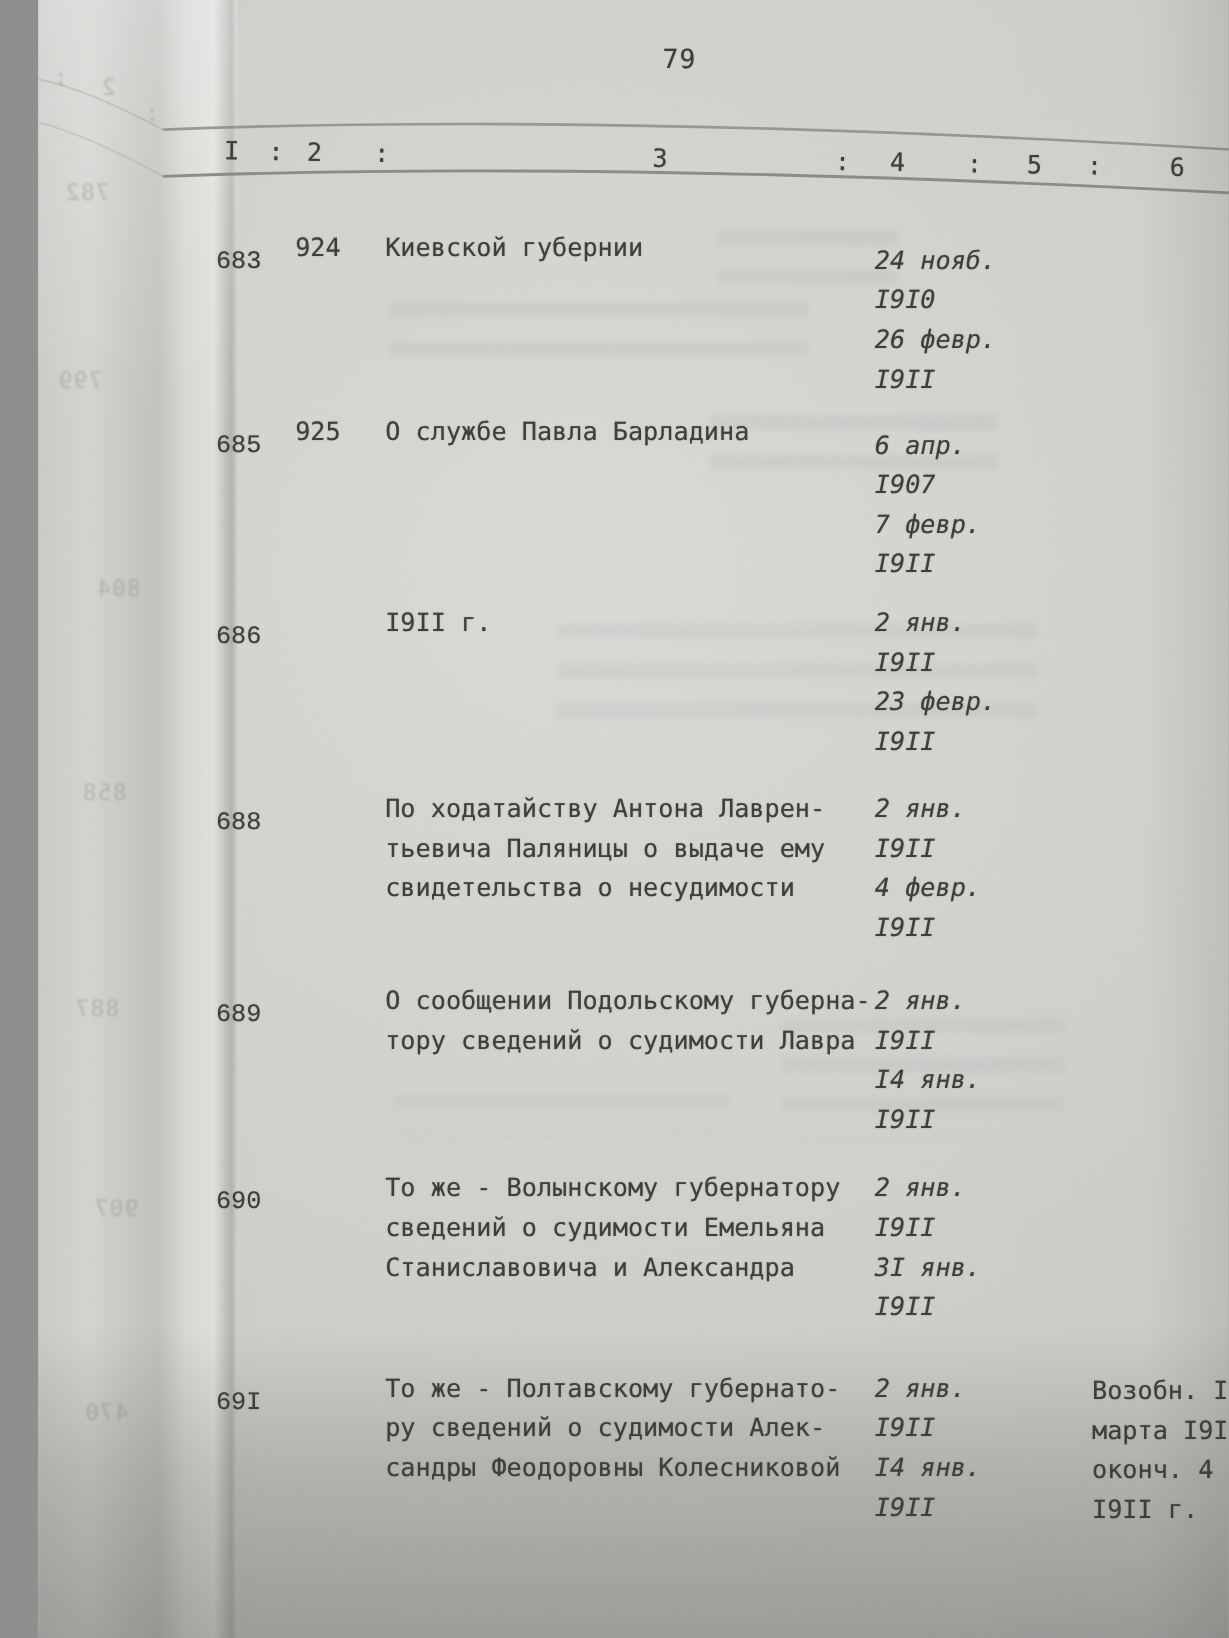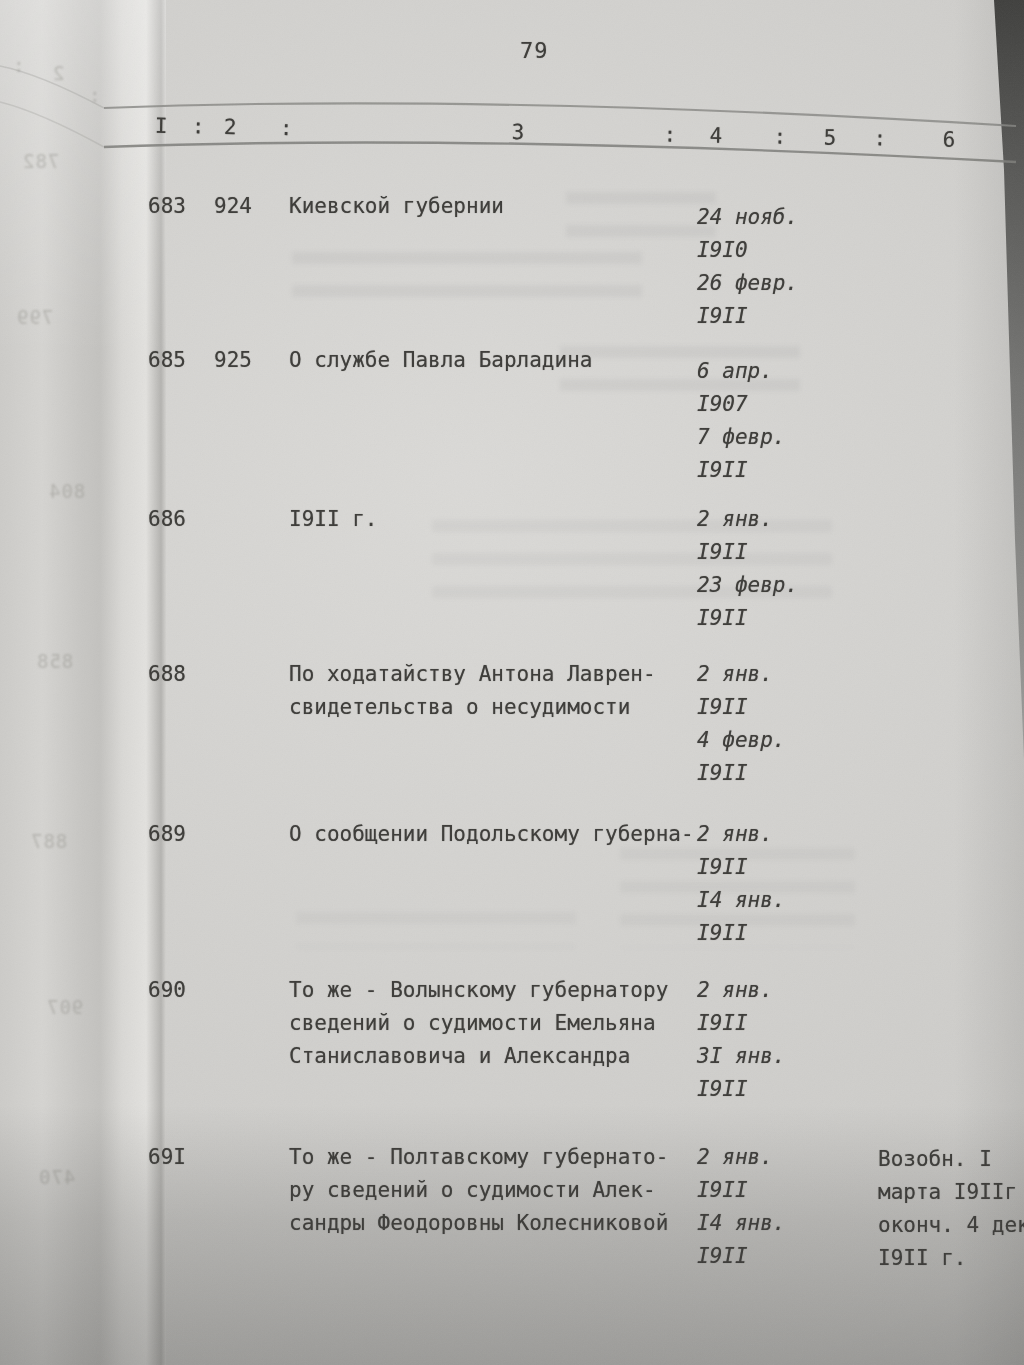--- a/index.html
+++ b/index.html
@@ -1,21 +1,21 @@
 <!DOCTYPE html>
 <html><head>
 <meta charset="utf-8">
 <style>
   html,body{margin:0;padding:0;}
   body{
     width:1024px;height:1365px;overflow:hidden;position:relative;
     background:#8f8f8d;
     font-family:"DejaVu Sans Mono","Liberation Mono",monospace;
   }
-  .scene{position:absolute;inset:0;}
+  .scene{position:absolute;inset:0;margin-left:32px;}
 
   
   .page-surface{
     position:absolute;inset:0;
     background:
       radial-gradient(130% 90% at 45% 35%, rgba(255,255,255,0.10), rgba(0,0,0,0.05) 75%, rgba(0,0,0,0.12)),
       #d6d5d2;
   }
   .left-curl{
     position:absolute;left:0;top:0;width:166px;height:100%;
@@ -50,21 +50,21 @@
   .header-row{position:absolute;left:0;top:111px;width:1024px;height:34px;
     transform:rotate(1.0deg);transform-origin:0 0;font-size:21px;}
   .header-row span{position:absolute;top:0;}
   .hc0{left:155px}.hc1{left:192px}.hc2{left:224px}.hc3{left:280px}
   .hc4{left:512px}.hc5{left:664px}.hc6{left:710px}.hc7{left:774px}
   .hc8{left:824px}.hc9{left:874px}.hc10{left:943px}
 
   .row{position:absolute;left:0;width:1024px;font-size:21px;line-height:33px;}
   .r0{top:190px}.r1{top:344px}.r2{top:503px}.r3{top:658px}
   .r4{top:818px}.r5{top:974px}.r6{top:1141px}
-  .c-no{position:absolute;left:148px;top:0;white-space:nowrap;}
+  .c-no{position:absolute;left:148px;top:12px;white-space:nowrap;font-family:Liberation Mono, monospace;}
   .c-old{position:absolute;left:214px;top:0;white-space:nowrap;}
   .c-desc{position:absolute;left:289px;top:0;}
   .c-desc div,.c-dates div,.c-note div{white-space:nowrap;}
   .c-dates{position:absolute;left:697px;top:0;font-style:italic;}
   .r0 .c-dates,.r1 .c-dates{top:11px;}
   .c-note{position:absolute;left:878px;top:2px;}
 
   
   .ghost{position:absolute;transform:scaleX(-1);color:#96958f;opacity:0.5;
     filter:blur(1.1px);font-size:19px;letter-spacing:1px;}
@@ -175,35 +175,37 @@
         <div>23 февр.</div>
         <div>I9II</div>
       </div>
     <div class="c-note"></div>
   </div>
   <div class="row r3 tw">
     <div class="c-no">688</div>
     <div class="c-old"></div>
     <div class="c-desc">
         <div>По ходатайству Антона Лаврен-</div>
+        <div>тьевича Паляницы о выдаче ему</div>
         <div>свидетельства о несудимости</div>
       </div>
     <div class="c-dates">
         <div>2 янв.</div>
         <div>I9II</div>
         <div>4 февр.</div>
         <div>I9II</div>
       </div>
     <div class="c-note"></div>
   </div>
   <div class="row r4 tw">
     <div class="c-no">689</div>
     <div class="c-old"></div>
     <div class="c-desc">
         <div>О сообщении Подольскому губерна-</div>
+        <div>тору сведений о судимости Лавра</div>
       </div>
     <div class="c-dates">
         <div>2 янв.</div>
         <div>I9II</div>
         <div>I4 янв.</div>
         <div>I9II</div>
       </div>
     <div class="c-note"></div>
   </div>
   <div class="row r5 tw">

